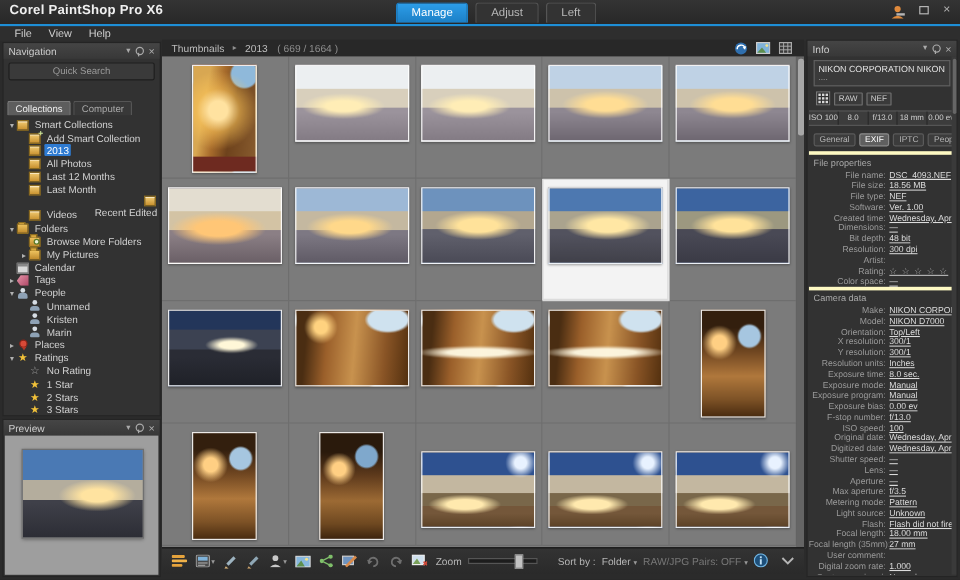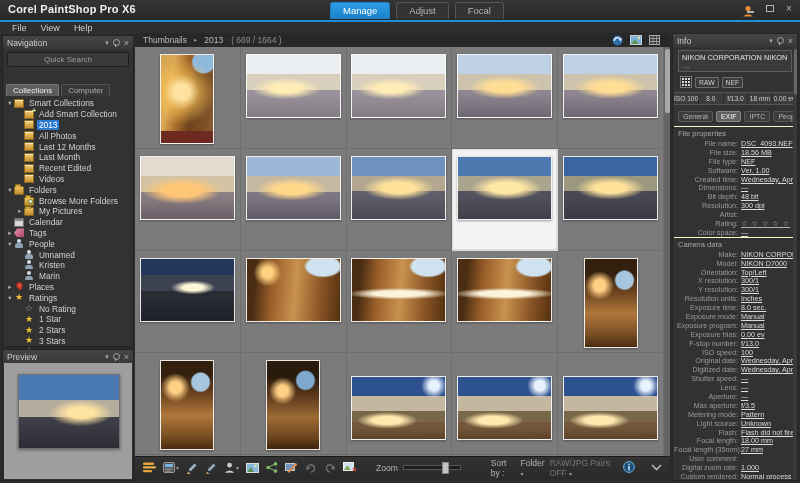--- a/index.html
+++ b/index.html
@@ -25,21 +25,21 @@
   .pcaret{font-size:7px;line-height:7px;}
   .pin{width:5px;height:5px;border:1px solid #aaa;border-radius:50%;position:relative;}
   .pin::after{content:"";position:absolute;left:1.5px;top:4px;width:1px;height:3px;background:#aaa;}
   .pclose{font-size:9px;line-height:8px;}
   
   .qsearch{margin:3px 4px;height:13px;background:#3a3a3a;border:1px solid #1e1e1e;border-radius:2px;font-size:8px;color:#9a9a9a;text-align:center;line-height:13px;}
   .navtabs{display:flex;gap:2px;padding:1px 3px 0 3px;margin-top:16px;}
   .ntab{font-size:8px;padding:1px 6px;border:1px solid #555;border-bottom:none;border-radius:2px 2px 0 0;background:#383838;color:#a8a8a8;}
   .ntab.active{background:#5d5d5d;color:#eee;border-color:#7a7a7a;}
   .tree{padding-top:2px;overflow:hidden;}
-  .trow{display:flex;align-items:center;height:10.8px;font-size:8.3px;color:#d2d2d2;white-space:nowrap;}
+  .trow{display:flex;align-items:flex-end;height:10.8px;font-size:8.3px;color:#d2d2d2;white-space:nowrap;}
   .exp{width:8px;flex:none;font-size:6.5px;color:#b0b0b0;text-align:center;}
   .tlabel{padding:0 2px;}
   .tlabel.sel{background:#2e7bd2;color:#fff;border-radius:1px;}
   .tic{width:10px;height:9px;display:inline-block;margin-right:3px;flex:none;position:relative;box-sizing:border-box;}
   .ic-collection,.ic-collection-add{background:linear-gradient(180deg,#f2cc74,#c8912f);border:1px solid #8a6a20;box-shadow:inset 0 1px 0 rgba(255,255,255,.55);}
   .ic-collection-add::after{content:"+";position:absolute;right:-3px;top:-4px;color:#cfe89a;font-size:7px;font-weight:bold;}
   .ic-folder,.ic-folder-browse{background:linear-gradient(180deg,#eec35f,#bf8a2c);border:1px solid #8a6a20;border-radius:1px;margin-top:1px;}
   .ic-folder::before,.ic-folder-browse::before{content:"";position:absolute;top:-2.5px;left:-0.5px;width:4px;height:1.8px;background:#d8a83e;border:1px solid #8a6a20;border-bottom:none;}
   .ic-folder-browse::after{content:"";position:absolute;right:0.5px;top:1.5px;width:3px;height:3px;border-radius:50%;background:#eaf2d8;border:1px solid #5a7a2a;}
   .ic-calendar{background:#d8d8d8;border:1px solid #6f6f6f;box-shadow:inset 0 2px 0 #888;}
@@ -114,21 +114,21 @@
     linear-gradient(180deg,#331f0e 0 16%,#6e4520 38%,#b0783c 62%,#7d5226 84%,#4a2c10 100%);}
   .t-street-arch2{background-image:
     radial-gradient(ellipse 30% 18% at 74% 22%,#7fa8cc 0 55%,rgba(127,168,204,0) 66%),
     radial-gradient(circle at 30% 34%,#ffcf83 0 8%,rgba(255,207,131,0) 20%),
     linear-gradient(180deg,#2a1a0c 0 18%,#5e3a1c 40%,#9c6a34 64%,#6e4820 86%,#3e240e 100%);}
   .t-arcade{background-image:
     radial-gradient(circle at 88% 14%,#e8f2ff 0 5%,rgba(232,242,255,0) 13%),
     radial-gradient(ellipse 44% 18% at 38% 70%,#ffe9ae 0 36%,rgba(255,230,170,0) 74%),
     linear-gradient(180deg,#2e5190 0 30%,#c3b7a0 30% 55%,#79674a 55% 72%,#74573a 72% 82%,#5c4227 100%);}
   
-  .toolbar{position:absolute;left:135px;top:456px;width:535px;height:22px;background:linear-gradient(180deg,#333,#2a2a2a);border-top:1px solid #1a1a1a;display:flex;align-items:center;gap:16px;padding:0 8px;box-sizing:border-box;font-size:8.5px;color:#b5b5b5;}
+  .toolbar{position:absolute;left:135px;top:456px;width:535px;height:22px;background:linear-gradient(180deg,#333,#2a2a2a);border-top:1px solid #1a1a1a;display:flex;align-items:center;gap:3px;padding:0 8px;box-sizing:border-box;font-size:8.5px;color:#b5b5b5;}
   .tbi{display:flex;align-items:center;gap:1px;}
   .tb-caret{font-size:6px;color:#9a9a9a;}
   .zoomwrap{display:flex;align-items:center;gap:5px;margin-left:4px;}
   .ztrack{position:relative;width:56px;height:3px;background:#1d1d1d;border:1px solid #555;}
   .zhandle{position:absolute;left:38px;top:-4px;width:5px;height:10px;background:#c2c2c2;border:1px solid #888;}
   .sortwrap{display:flex;align-items:center;gap:5px;margin-left:14px;}
   .dim{color:#777;}
   .chev{margin-left:auto;}
   
   .infobody{position:absolute;left:1px;right:1px;top:13px;bottom:1px;overflow:hidden;}
@@ -136,38 +136,38 @@
   .camtitle{font-size:7.4px;color:#e4e4e4;white-space:nowrap;overflow:hidden;}
   .camcap{font-size:7px;color:#9a9a9a;}
   .badges{display:flex;gap:3px;margin:4px 0 0 6px;align-items:center;}
   .badge{font-size:6.8px;color:#d0d0d0;border:1px solid #6f6f6f;background:#3a3a3a;padding:1px 3px;border-radius:1px;}
   .expo{display:flex;margin-top:4px;background:#3c3c3c;border-top:1px solid #555;border-bottom:1px solid #555;}
   .expo span{flex:1;text-align:center;font-size:6.6px;color:#d0d0d0;padding:2px 0;border-right:1px solid #2a2a2a;white-space:nowrap;}
   .expo span:last-child{border-right:none;}
   .itabs{display:flex;gap:3px;margin:6px 4px 4px 4px;}
   .itab{font-size:7px;padding:1px 4px;border:1px solid #5a5a5a;background:#3c3c3c;color:#b5b5b5;border-radius:2px;}
   .itab.active{background:#5f5f5f;color:#fff;border-color:#8a8a8a;}
-  .isec{border-top:1px solid #fef9c3;padding:2px 0 1px 4px;font-size:7.6px;color:#a8a8a8;}
+  .isec{border-top:3px solid #fef9c3;padding:2px 0 1px 4px;font-size:7.6px;color:#a8a8a8;}
   .irow{display:flex;align-items:center;height:8.9px;font-size:7.2px;}
   .ilabel{width:64px;flex:none;text-align:right;color:#9a9a9a;padding-right:3px;white-space:nowrap;overflow:hidden;}
   .ivalue{flex:1;color:#dcdcdc;white-space:nowrap;overflow:hidden;text-overflow:clip;text-decoration:underline;}
   .iscroll{position:absolute;right:0px;top:13px;width:4px;bottom:1px;background:#3a3a3a;}
   .iscroll::after{content:"";position:absolute;left:0.5px;top:2px;width:3px;height:46px;background:#666;border-radius:2px;}
 </style>
 </head>
 <body>
 
 <div id="app">
 
   <div class="titlebar">
     <span class="logo">Corel PaintShop Pro X6</span>
     <div class="wtabs" id="wtabs">
         <span class="wtab active">Manage</span>
         <span class="wtab">Adjust</span>
-        <span class="wtab">Focal</span>
+        <span class="wtab">Left</span>
       </div>
     <span class="signin" id="signin"><svg width="12" height="12">
           <circle cx="6" cy="3.6" r="2.6" fill="#e08a3c"></circle>
           <path d="M1 11.5 Q6 6.8 11 11.5 Z" fill="#e08a3c"></path>
         </svg></span>
     <div class="winbtns">
       <span class="wb wb-min"></span>
       <span class="wb wb-res"></span>
       <span class="wb">×</span>
     </div>
@@ -217,21 +217,21 @@
         <div class="trow" style="padding-left: 13px;">
           <span class="exp"></span>
           <span class="tic ic-collection"></span>
           <span class="tlabel">Last 12 Months</span>
         </div>
         <div class="trow" style="padding-left: 13px;">
           <span class="exp"></span>
           <span class="tic ic-collection"></span>
           <span class="tlabel">Last Month</span>
         </div>
-        <div class="trow" style="padding-left: 13px;">
+        <div class="trow" style="padding-left: 13px; flex-direction: column;">
           <span class="exp"></span>
           <span class="tic ic-collection"></span>
           <span class="tlabel">Recent Edited</span>
         </div>
         <div class="trow" style="padding-left: 13px;">
           <span class="exp"></span>
           <span class="tic ic-collection"></span>
           <span class="tlabel">Videos</span>
         </div>
         <div class="trow" style="padding-left: 3px;">

